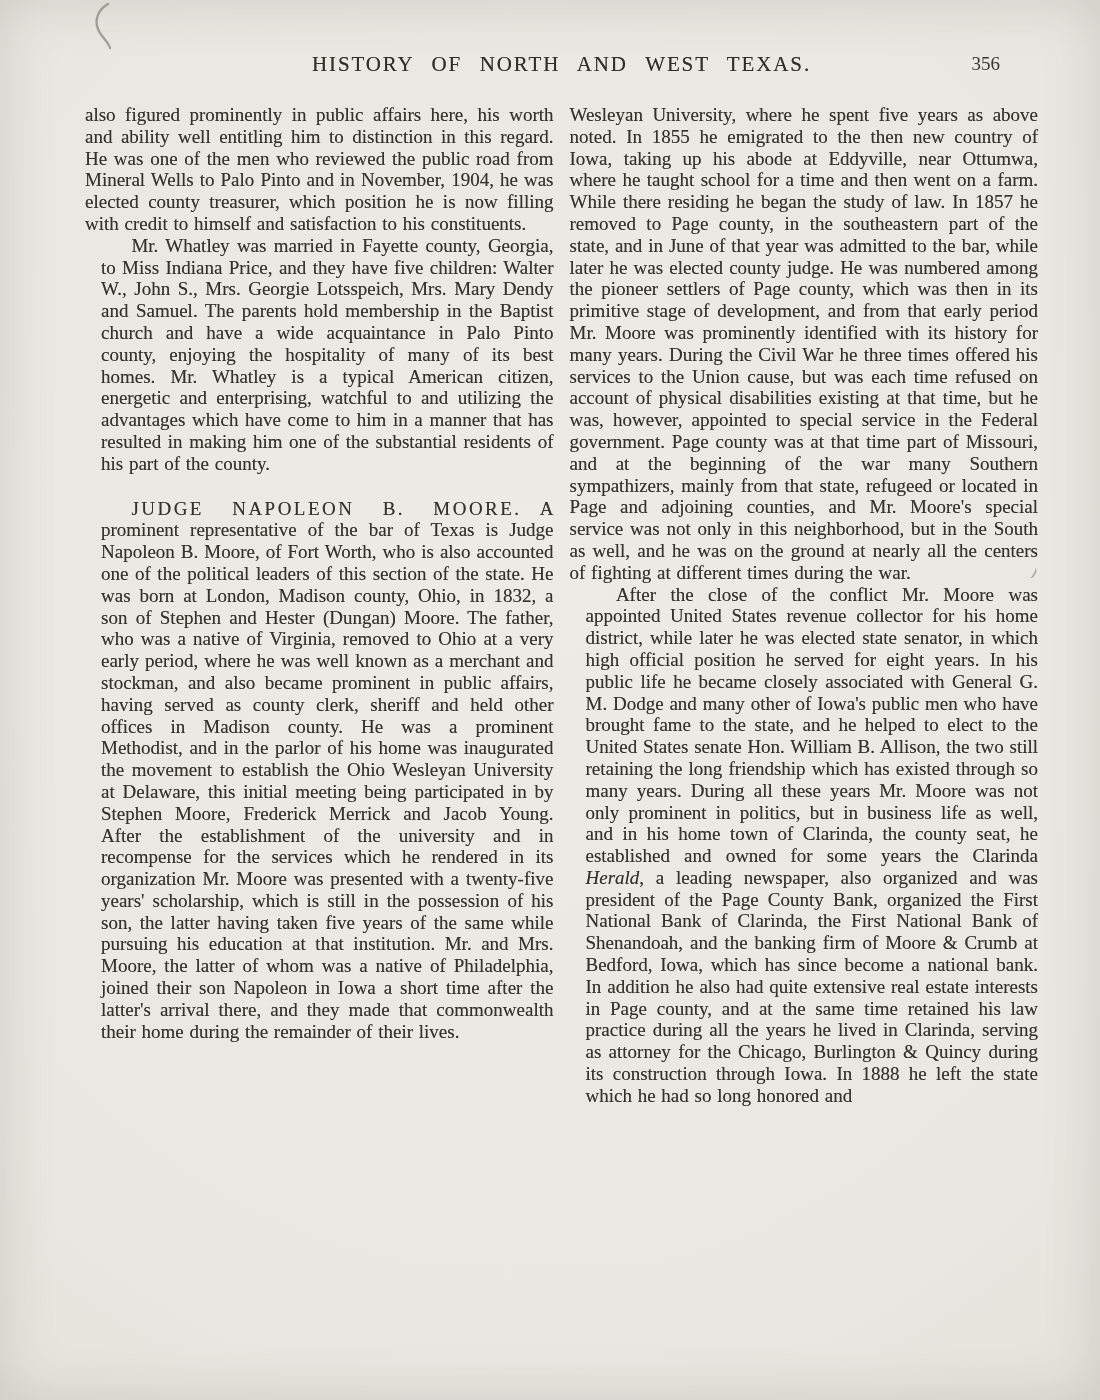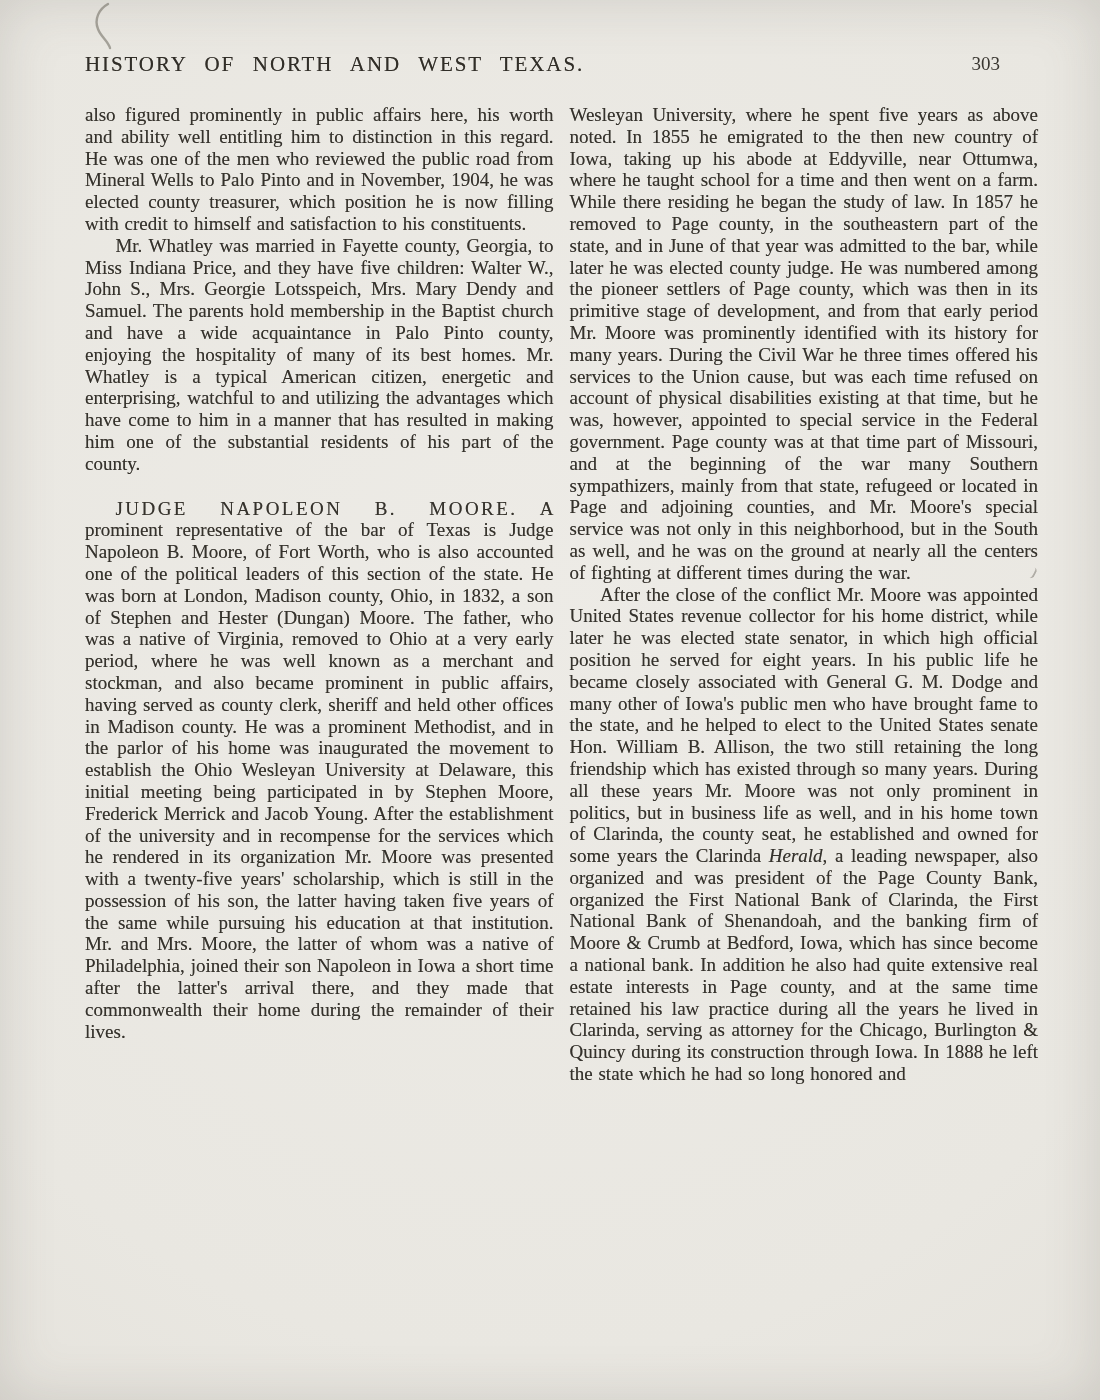--- a/index.html
+++ b/index.html
@@ -16,21 +16,21 @@
     padding: 52px 62px 0 85px;
     background:
       radial-gradient(ellipse 120% 100% at 48% 42%, #edebe6 0%, #e9e7e1 55%, #e2dfd8 88%, #d9d6cf 100%);
     box-shadow: inset 0 0 55px rgba(90,85,75,0.18);
     overflow: hidden;
     font-family: "Liberation Serif", "DejaVu Serif", serif;
     color: #34312b;
   }
   .page-header {
     position: relative;
-    text-align: left;
+    text-align: center;
     height: 30px;
     margin-bottom: 22px;
   }
   .header-title {
     display: inline-block;
     font-size: 21px;
     letter-spacing: 0.09em;
     word-spacing: 0.5em;
     color: #312e28;
     text-shadow: 0 0 0.5px rgba(45,42,36,0.55);
@@ -52,21 +52,21 @@
   }
   .para {
     margin: 0;
     font-size: 19px;
     line-height: 21.8px;
     text-align: justify;
     word-spacing: 1px;
     text-shadow: 0 0 0.4px rgba(48,44,38,0.5);
     color: #35322c;
   }
-  .para.indent { text-indent: 1.6em; }
+  .para.indent { text-indent: 1.6em; margin-left: 16px; }
   .para.gap-before { margin-top: 23px; }
   .seg-heading-caps {
     letter-spacing: 0.13em;
     word-spacing: 0.4em;
   }
   .seg-italic { font-style: italic; }
   .pen-mark {
     position: absolute;
     left: 86px;
     top: 2px;
@@ -91,21 +91,21 @@
 <div class="page">
 
   <svg class="pen-mark" viewBox="0 0 34 50" aria-hidden="true">
     <path d="M22,2 C13,7 8,17 12,27 C15,35 22,39 24,46" fill="none" stroke="rgba(108,103,93,0.55)" stroke-width="2.4" stroke-linecap="round"></path>
   </svg>
 
   <div class="edge-speck"></div>
 
   <header class="page-header">
     <div class="header-title">HISTORY OF NORTH AND WEST TEXAS.</div>
-    <div class="page-number">303</div>
+    <div class="page-number">356</div>
   </header>
 
   <main class="columns">
     <div class="column">
         <p class="para"><span class="seg-normal">also figured prominently in public affairs here, his worth and ability well entitling him to distinction in this regard.  He was one of the men who reviewed the public road from Mineral Wells to Palo Pinto and in November, 1904, he was elected county treasurer, which position he is now filling with credit to himself and satisfaction to his constituents.</span></p>
         <p class="para indent"><span class="seg-normal">Mr. Whatley was married in Fayette county, Georgia, to Miss Indiana Price, and they have five children: Walter W., John S., Mrs. Georgie Lotsspeich, Mrs. Mary Dendy and Samuel.  The parents hold membership in the Baptist church and have a wide acquaintance in Palo Pinto county, enjoying the hospitality of many of its best homes.  Mr. Whatley is a typical American citizen, energetic and enterprising, watchful to and utilizing the advantages which have come to him in a manner that has resulted in making him one of the substantial residents of his part of the county.</span></p>
         <p class="para indent gap-before"><span class="seg-heading-caps">JUDGE NAPOLEON B. MOORE.</span><span class="seg-normal">  A prominent representative of the bar of Texas is Judge Napoleon B. Moore, of Fort Worth, who is also accounted one of the political leaders of this section of the state.  He was born at London, Madison county, Ohio, in 1832, a son of Stephen and Hester (Dungan) Moore.  The father, who was a native of Virginia, removed to Ohio at a very early period, where he was well known as a merchant and stockman, and also became prominent in public affairs, having served as county clerk, sheriff and held other offices in Madison county. He was a prominent Methodist, and in the parlor of his home was inaugurated the movement to establish the Ohio Wesleyan University at Delaware, this initial meeting being participated in by Stephen Moore, Frederick Merrick and Jacob Young. After the establishment of the university and in recompense for the services which he rendered in its organization Mr. Moore was presented with a twenty-five years' scholarship, which is still in the possession of his son, the latter having taken five years of the same while pursuing his education at that institution.  Mr. and Mrs. Moore, the latter of whom was a native of Philadelphia, joined their son Napoleon in Iowa a short time after the latter's arrival there, and they made that commonwealth their home during the remainder of their lives.</span></p>
       </div>
     <div class="column">
         <p class="para"><span class="seg-normal">Wesleyan University, where he spent five years as above noted.  In 1855 he emigrated to the then new country of Iowa, taking up his abode at Eddyville, near Ottumwa, where he taught school for a time and then went on a farm. While there residing he began the study of law. In 1857 he removed to Page county, in the southeastern part of the state, and in June of that year was admitted to the bar, while later he was elected county judge.  He was numbered among the pioneer settlers of Page county, which was then in its primitive stage of development, and from that early period Mr. Moore was prominently identified with its history for many years.  During the Civil War he three times offered his services to the Union cause, but was each time refused on account of physical disabilities existing at that time, but he was, however, appointed to special service in the Federal government.  Page county was at that time part of Missouri, and at the beginning of the war many Southern sympathizers, mainly from that state, refugeed or located in Page and adjoining counties, and Mr. Moore's special service was not only in this neighborhood, but in the South as well, and he was on the ground at nearly all the centers of fighting at different times during the war.</span></p>

